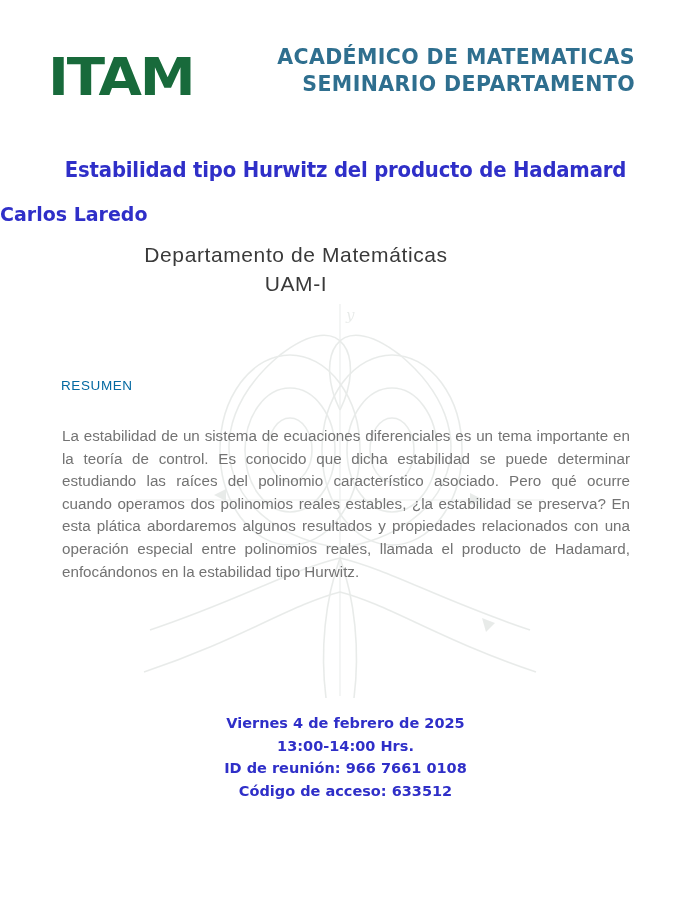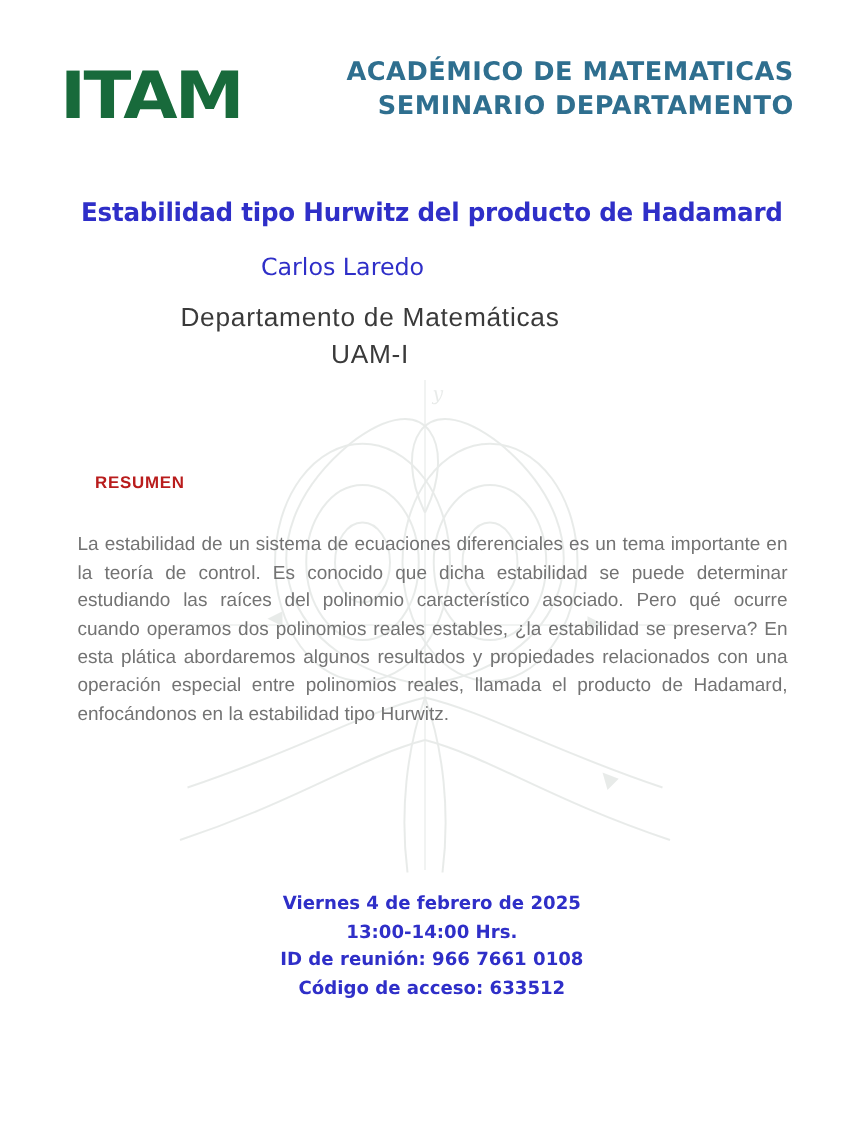--- a/index.html
+++ b/index.html
@@ -84,48 +84,47 @@
     font-family: "DejaVu Sans", sans-serif;
     font-weight: bold;
     font-size: 20.5px;
     letter-spacing: -0.2px;
     transform: scaleX(0.96);
   }
   .speaker {
     position: absolute;
     top: 203px;
     width: 548px;
-    text-align: center;
     color: #2f2fc8;
     font-family: "DejaVu Sans", sans-serif;
-    font-weight: normal;
+    font-weight: bold;
     font-size: 19px;
   }
   .affiliation {
     position: absolute;
     top: 240px;
     width: 592px;
     text-align: center;
     color: #3a3a3a;
     font-family: "Liberation Sans", sans-serif;
     font-size: 21px;
     line-height: 29px;
     letter-spacing: 0.6px;
   }
 
   
   .abstract-label {
     position: absolute;
     top: 378px;
-    left: 76px;
-    font-family: "Liberation Sans", sans-serif;
-    font-weight: bold;
+    left: 61px;
+    font-family: "Liberation Sans", sans-serif;
+    font-weight: normal;
     font-size: 13.5px;
     letter-spacing: 0.6px;
-    color: #b91c1c;
+    color: #0369a1;
   }
   .abstract-body {
     position: absolute;
     top: 425px;
     left: 62px;
     width: 568px;
     font-family: "Liberation Sans", sans-serif;
     font-size: 15.2px;
     line-height: 22.6px;
     text-align: justify;

